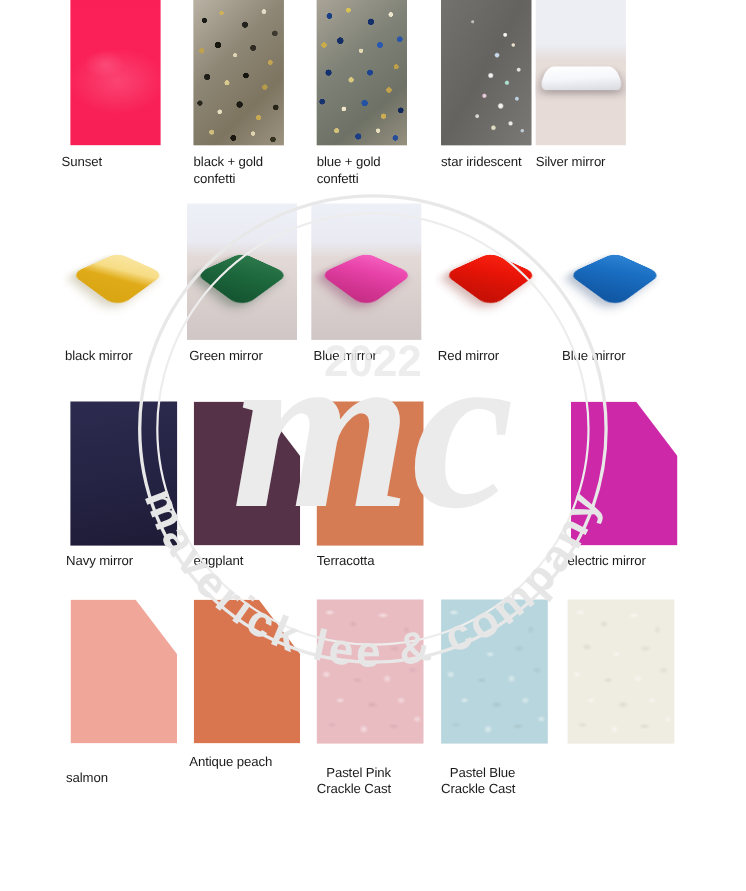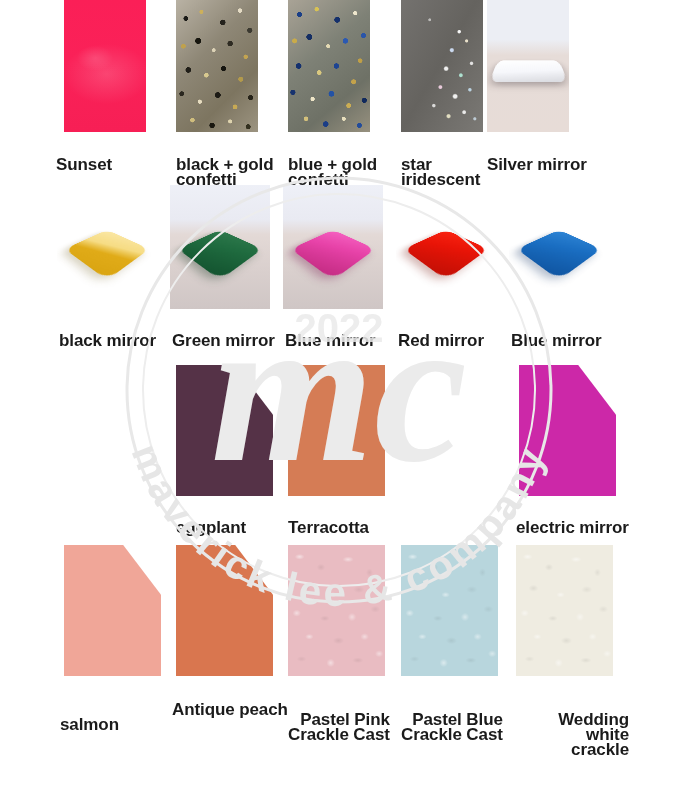--- a/index.html
+++ b/index.html
@@ -44,28 +44,27 @@
   }
   .cell {
     width: 113px;
     position: relative;
   }
   .sw {
     position: relative;
     overflow: hidden;
   }
   .label {
-    font-size: 17px;
-    font-weight: 700;
+    font-size: 12px;
+    font-weight: 400;
     color: #1b1b1b;
     letter-spacing: -0.1px;
     line-height: 15px;
     position: absolute;
     white-space: pre-line;
-    margin-top: 17px;
   }
 
   
   #row1 { top: 0; height: 185px; }
   #row1 .sw { width: 82px; height: 132px; }
   #row1 .label { top: 140px; }
 
   .ph-sunset {
     background:
       radial-gradient(ellipse 60px 42px at 52% 56%, rgba(255,255,255,.16), rgba(255,255,255,0) 72%),
@@ -279,20 +278,24 @@
     </div>
     <div class="cell" style="position:absolute;left:509px;">
       <div class="sw mir-plain">
         <div class="diamond d-blue"></div>
       </div>
       <div class="label" style="left:2px;">Blue mirror</div>
     </div>
   </div>
 
   <div class="row" id="row3">
+    <div class="cell" style="position:absolute;left:64px;">
+      <div class="sw" style="background:linear-gradient(170deg,#2c2a4e 0%,#262445 50%,#1d1b35 100%);"></div>
+      <div class="label" style="left:-4px;">Navy mirror</div>
+    </div>
     <div class="cell" style="position:absolute;left:176px;">
       <div class="sw clip-corner" style="background:#553247;"></div>
       <div class="label" style="left:0;">eggplant</div>
     </div>
     <div class="cell" style="position:absolute;left:288px;">
       <div class="sw" style="background:#d57c55;"></div>
       <div class="label" style="left:0;">Terracotta</div>
     </div>
     <div class="cell" style="position:absolute;left:519px;">
       <div class="sw clip-corner" style="background:#cc28a8;"></div>
@@ -320,22 +323,20 @@
       <div class="sw" style="background:#b8d6dd;">
         <div class="tex-crackle"></div>
       </div>
       <div class="label" style="left:0;top:150px;">Pastel Blue
 Crackle Cast</div>
     </div>
     <div class="cell" style="position:absolute;left:516px;">
       <div class="sw" style="background:#efece1;">
         <div class="tex-crackle"></div>
       </div>
-      <div class="label" style="left:0;top:150px;">Wedding white
-crackle</div>
     </div>
   </div>
 
 </div>
 
 <div id="watermark">
   <svg viewBox="0 0 520 520" xmlns="http://www.w3.org/2000/svg">
     <defs>
       <path id="arcTop" d="M 50,260 A 210,210 0 0 1 470,260" fill="none"></path>
       <path id="arcBottom" d="M 44,260 A 216,216 0 0 0 476,260" fill="none"></path>

